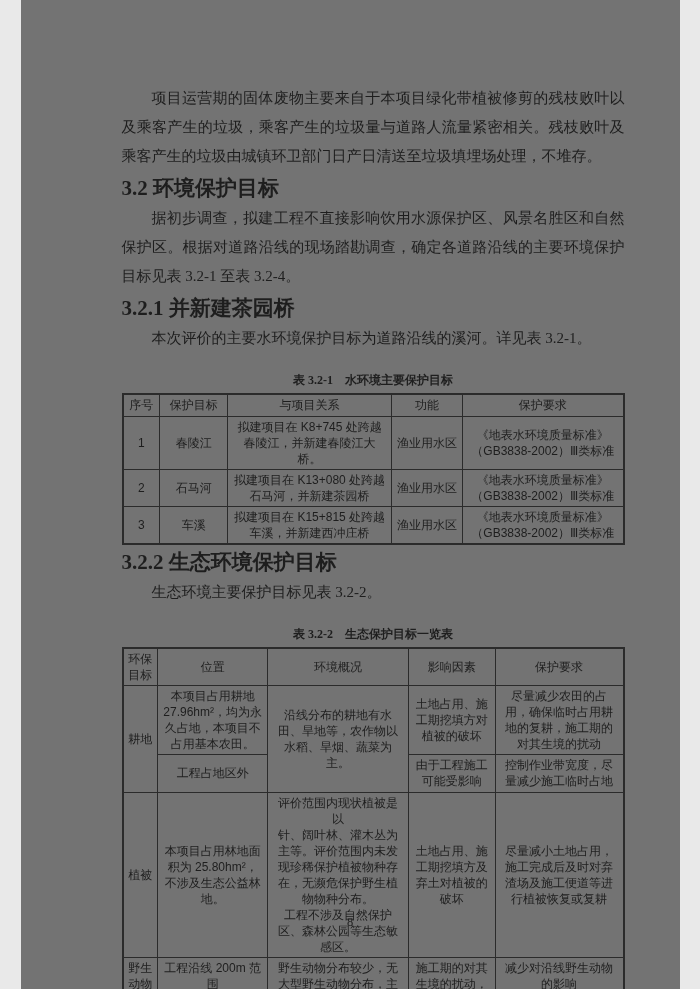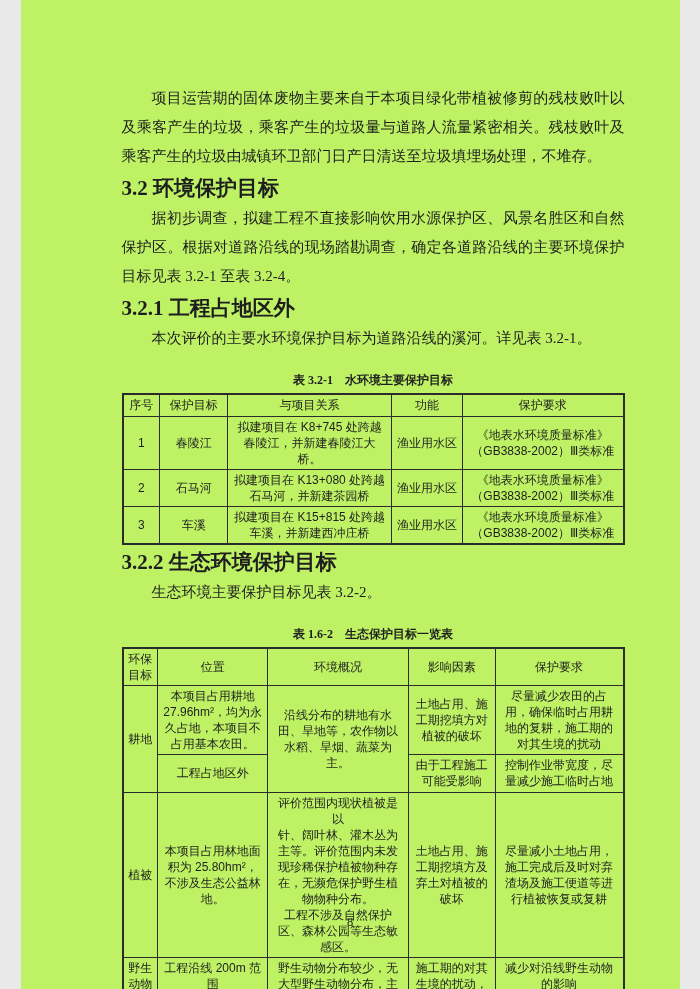--- a/index.html
+++ b/index.html
@@ -2,21 +2,21 @@
 <html><head>
 <meta charset="utf-8">
 <style>
   * { margin: 0; padding: 0; box-sizing: border-box; }
   html, body { background: #e9e9e9; }
   .page {
     position: relative;
     width: 659px;
     height: 989px;
     margin: 0 auto;
-    background: #bef264;
+    background: #737373;
     color: #1e1e1e;
     font-family: "Liberation Serif", "DejaVu Serif", serif;
     overflow: hidden;
     padding-left: 24px;
   }
   .content {
     position: absolute;
     left: 101px;
     top: 84px;
     width: 503px;
@@ -79,21 +79,21 @@
 <body>
 
 <div class="page">
   <div class="content">
 
     <p class="body-par">项目运营期的固体废物主要来自于本项目绿化带植被修剪的残枝败叶以及乘客产生的垃圾，乘客产生的垃圾量与道路人流量紧密相关。残枝败叶及乘客产生的垃圾由城镇环卫部门日产日清送至垃圾填埋场处理，不堆存。</p>
 
     <h2 class="sec-heading">3.2 环境保护目标</h2>
     <p class="body-par after-heading">据初步调查，拟建工程不直接影响饮用水源保护区、风景名胜区和自然保护区。根据对道路沿线的现场踏勘调查，确定各道路沿线的主要环境保护目标见表 3.2-1 至表 3.2-4。</p>
 
-    <h2 class="sec-heading">3.2.1 工程占地区外</h2>
+    <h2 class="sec-heading">3.2.1 并新建茶园桥</h2>
     <p class="body-par after-heading">本次评价的主要水环境保护目标为道路沿线的溪河。详见表 3.2-1。</p>
 
     <div class="tbl-caption">表 3.2-1　水环境主要保护目标</div>
 
     <table class="doc-table">
       <colgroup>
         <col style="width:7.4%">
           <col style="width:13.6%">
           <col style="width:32.7%">
           <col style="width:14.2%">
@@ -130,21 +130,21 @@
         <td>渔业用水区</td>
         <td>《地表水环境质量标准》
 （GB3838-2002）Ⅲ类标准</td>
       </tr>
     </tbody>
       </table>
 
     <h2 class="sec-heading">3.2.2 生态环境保护目标</h2>
     <p class="body-par after-heading">生态环境主要保护目标见表 3.2-2。</p>
 
-    <div class="tbl-caption">表 1.6-2　生态保护目标一览表</div>
+    <div class="tbl-caption">表 3.2-2　生态保护目标一览表</div>
 
     <table class="doc-table">
       <colgroup>
         <col style="width:7%">
           <col style="width:22%">
           <col style="width:28%">
           <col style="width:17.4%">
           <col style="width:25.6%">
       </colgroup>
       <tbody>

